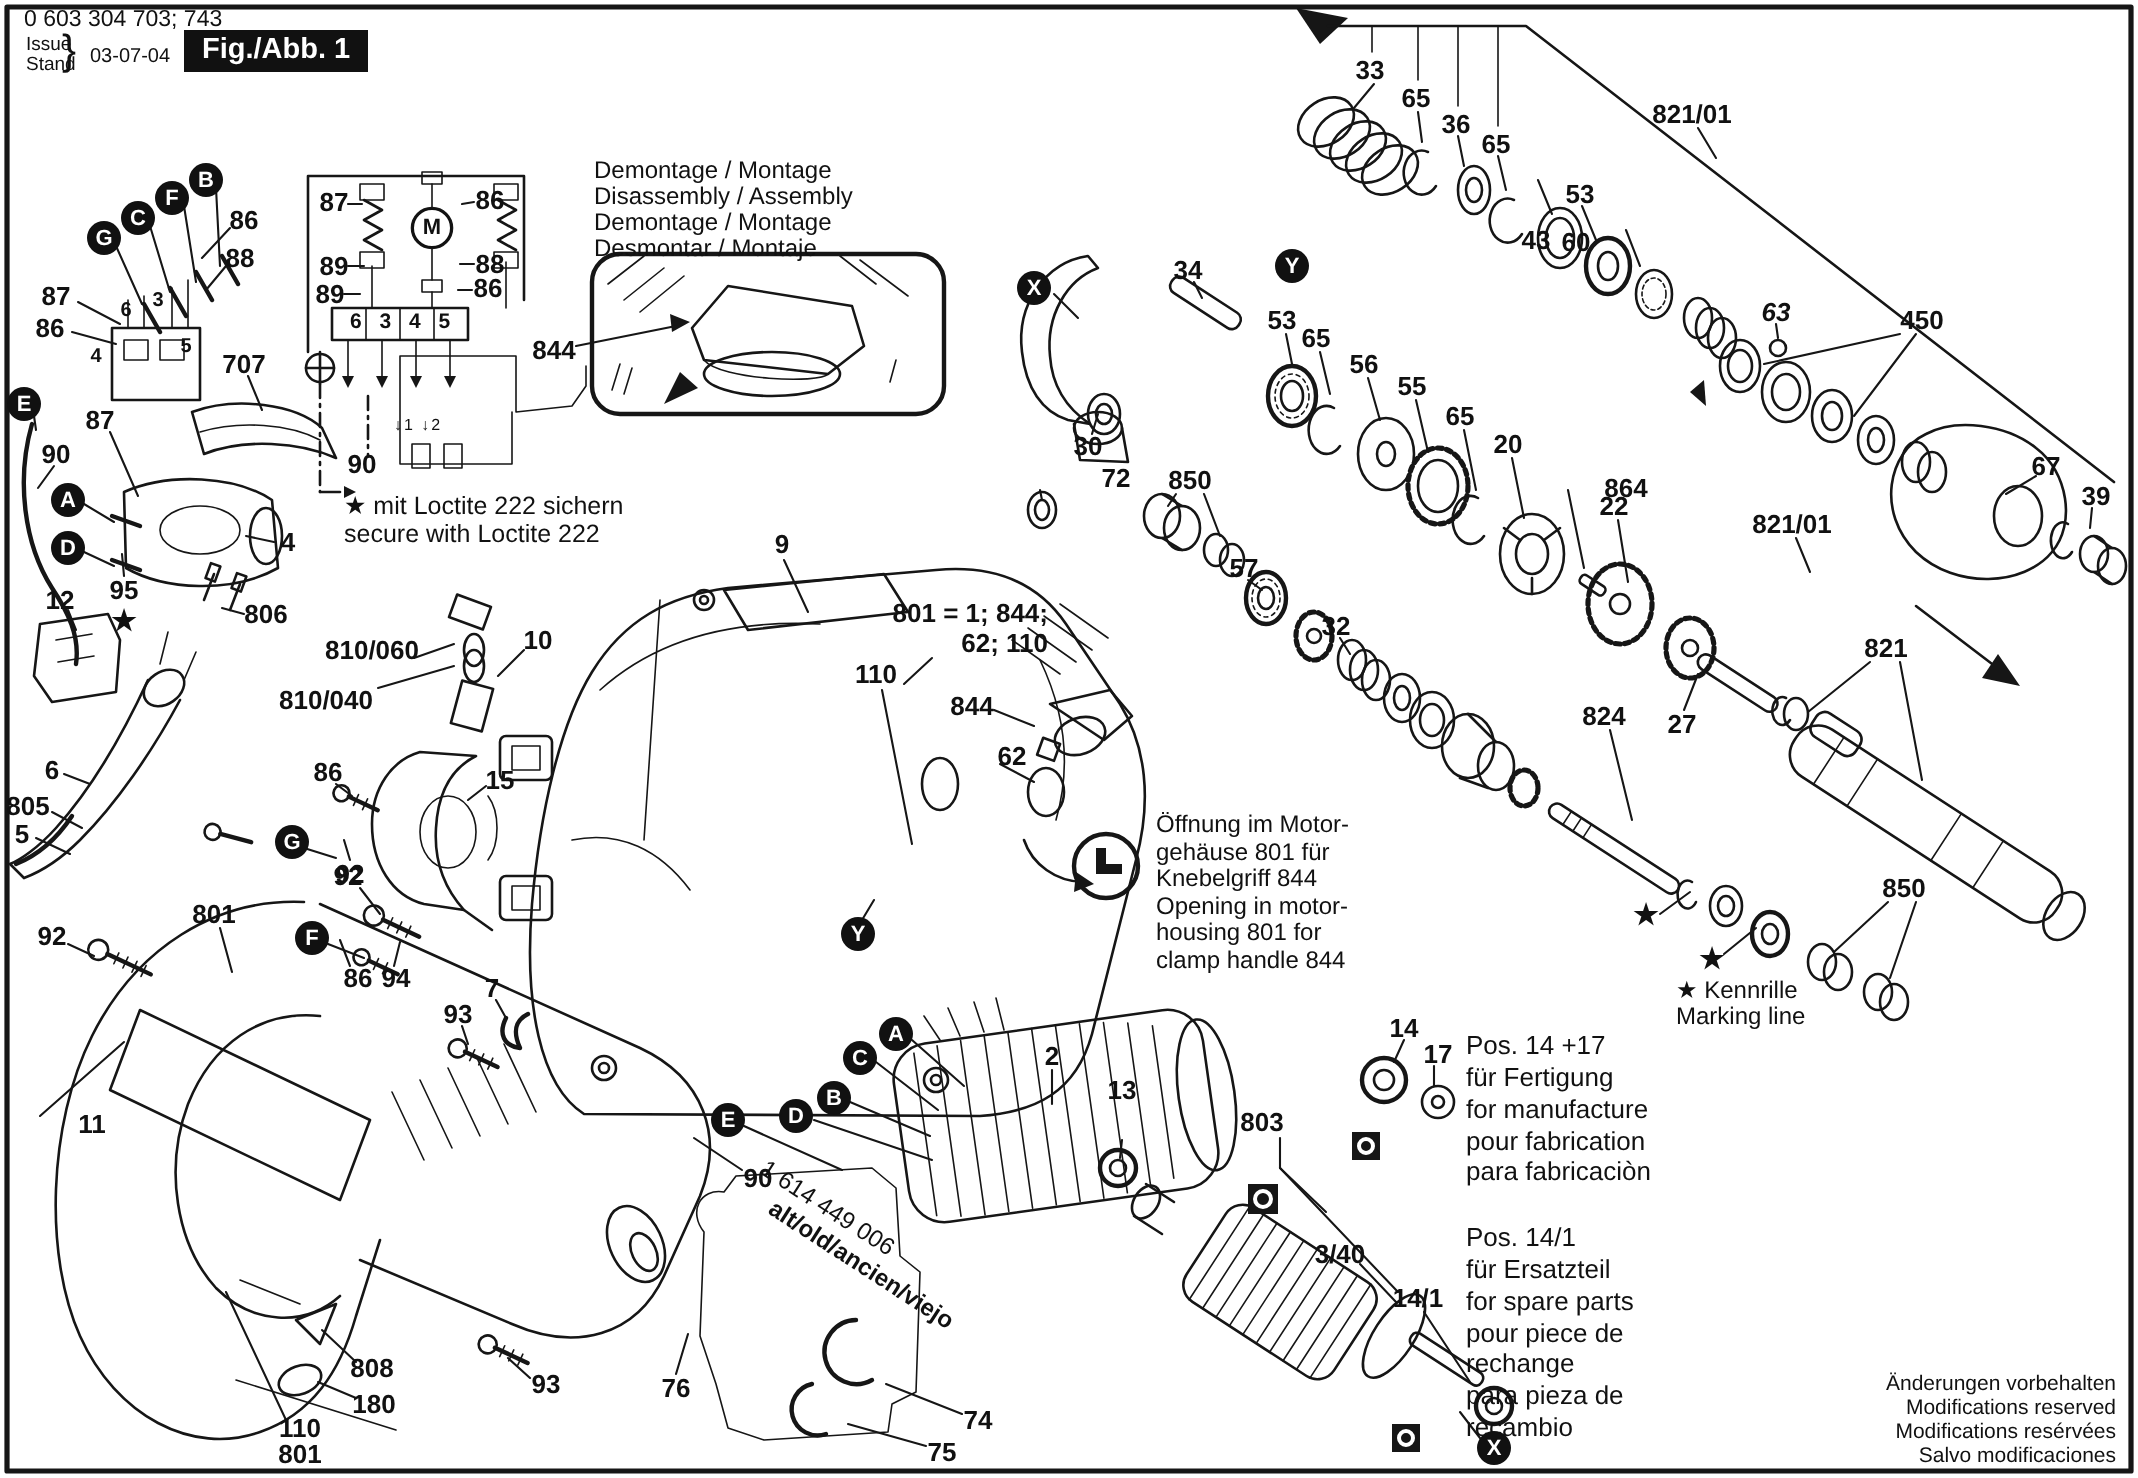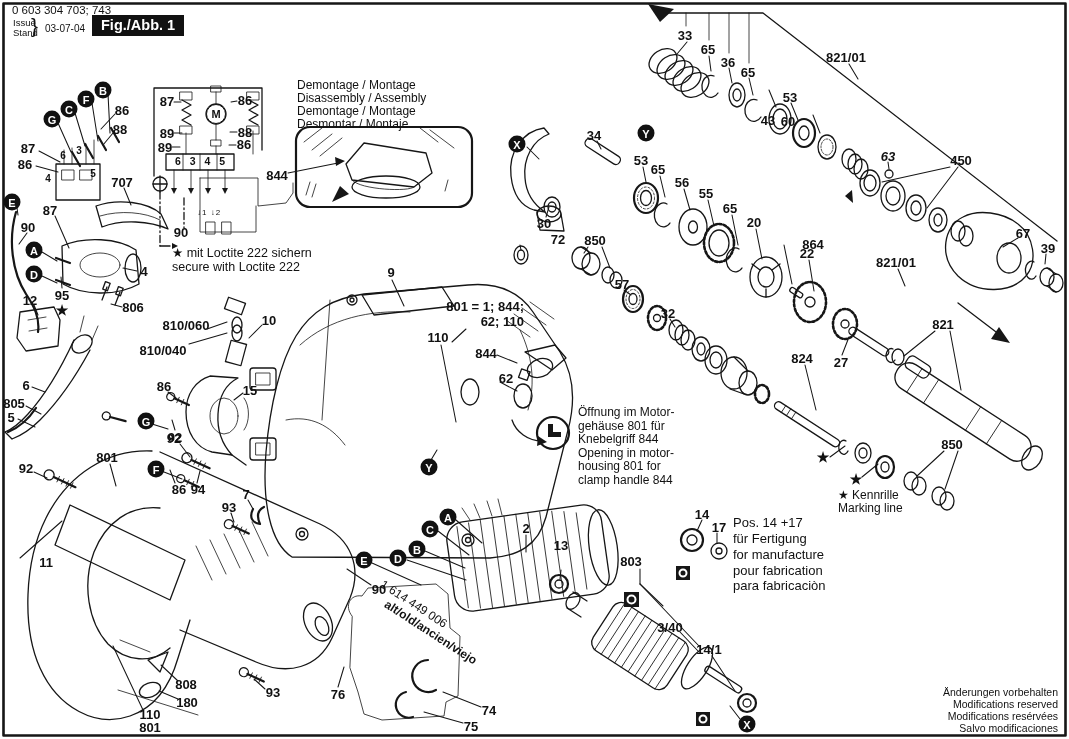--- a/index.html
+++ b/index.html
@@ -496,20 +496,27 @@
 Opening in motor-
 housing 801 for
 clamp handle 844</div>
   <div class="note n-kennrille">★ Kennrille
       Marking line</div>
   <div class="note n-pos1417">Pos. 14 +17
 für Fertigung
 for manufacture
 pour fabrication
 para fabricaciòn</div>
+  <div class="note n-pos141">Pos. 14/1
+für Ersatzteil
+for spare parts
+pour piece de
+rechange
+para pieza de
+recambio</div>
   <div class="note n-mods">Änderungen vorbehalten
 Modifications reserved
 Modifications resérvées
 Salvo modificaciones</div>
   <div class="note n-oldnum">1 614 449 006</div>
   <div class="note n-oldlab">alt/old/ancien/viejo</div>
   <div class="note n-terminals">6 3 4 5</div>
   <div class="note n-plug">↓1 ↓2</div>
 
   <div id="label-layer">

